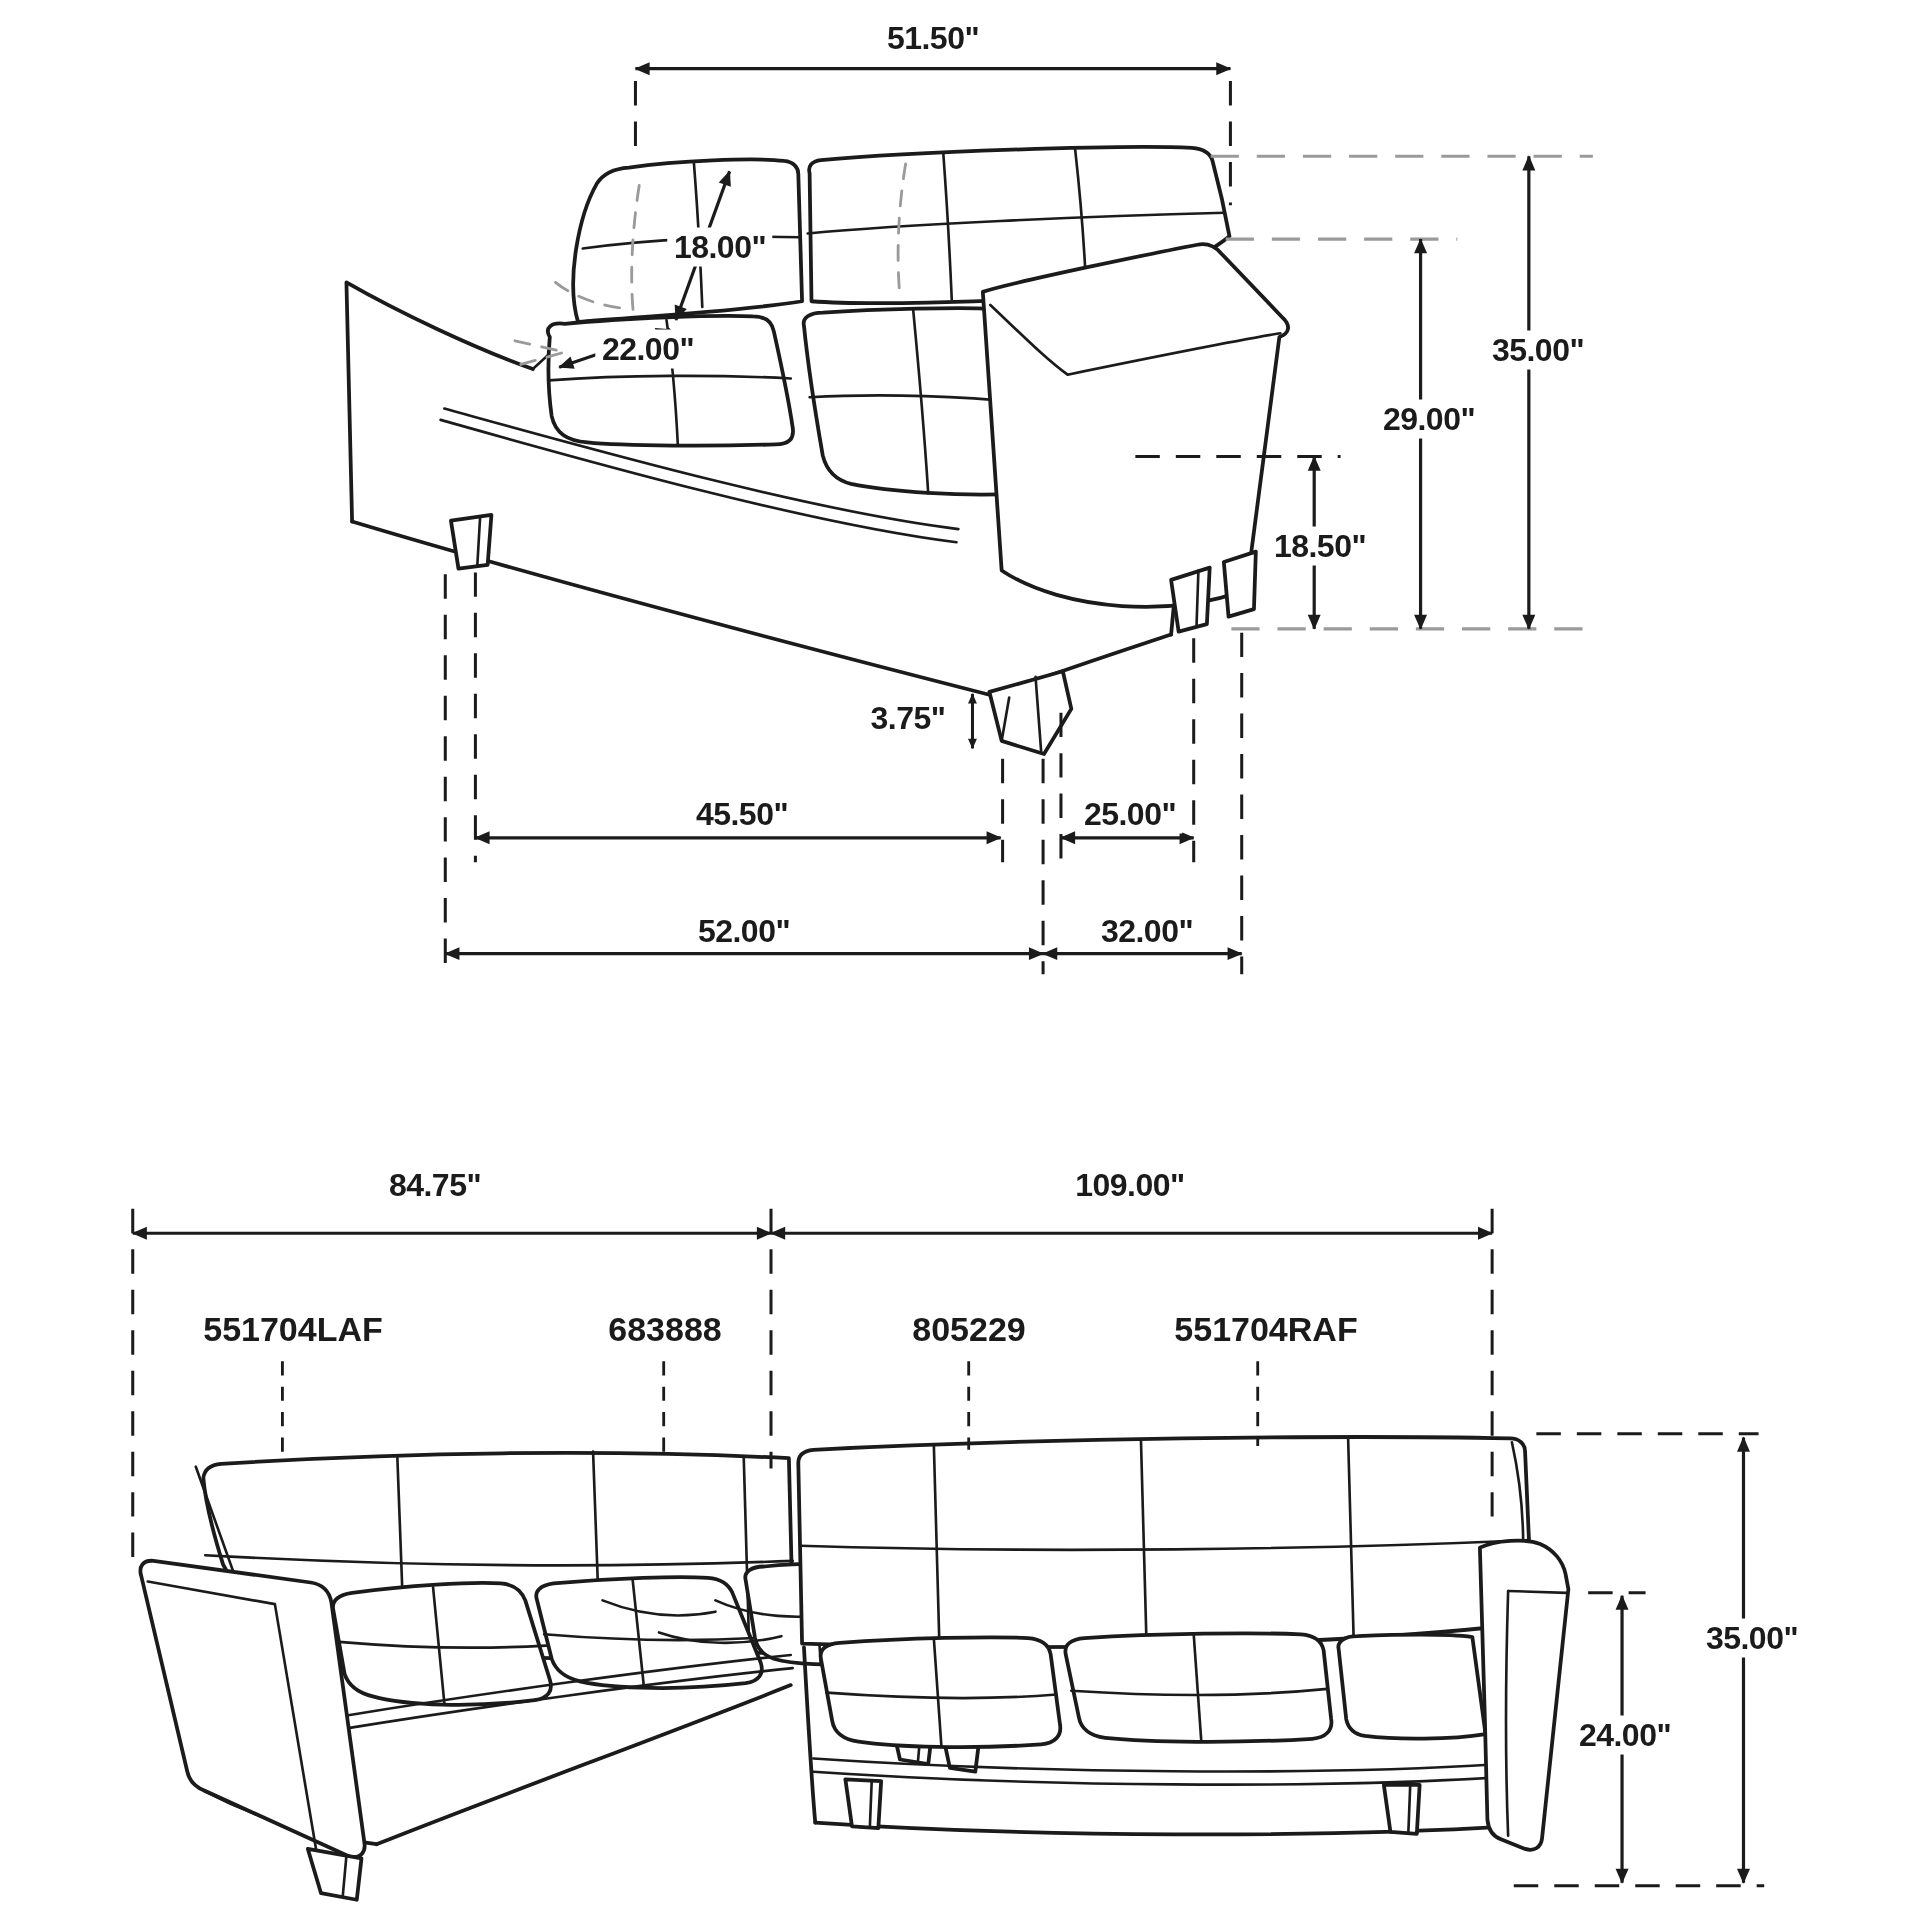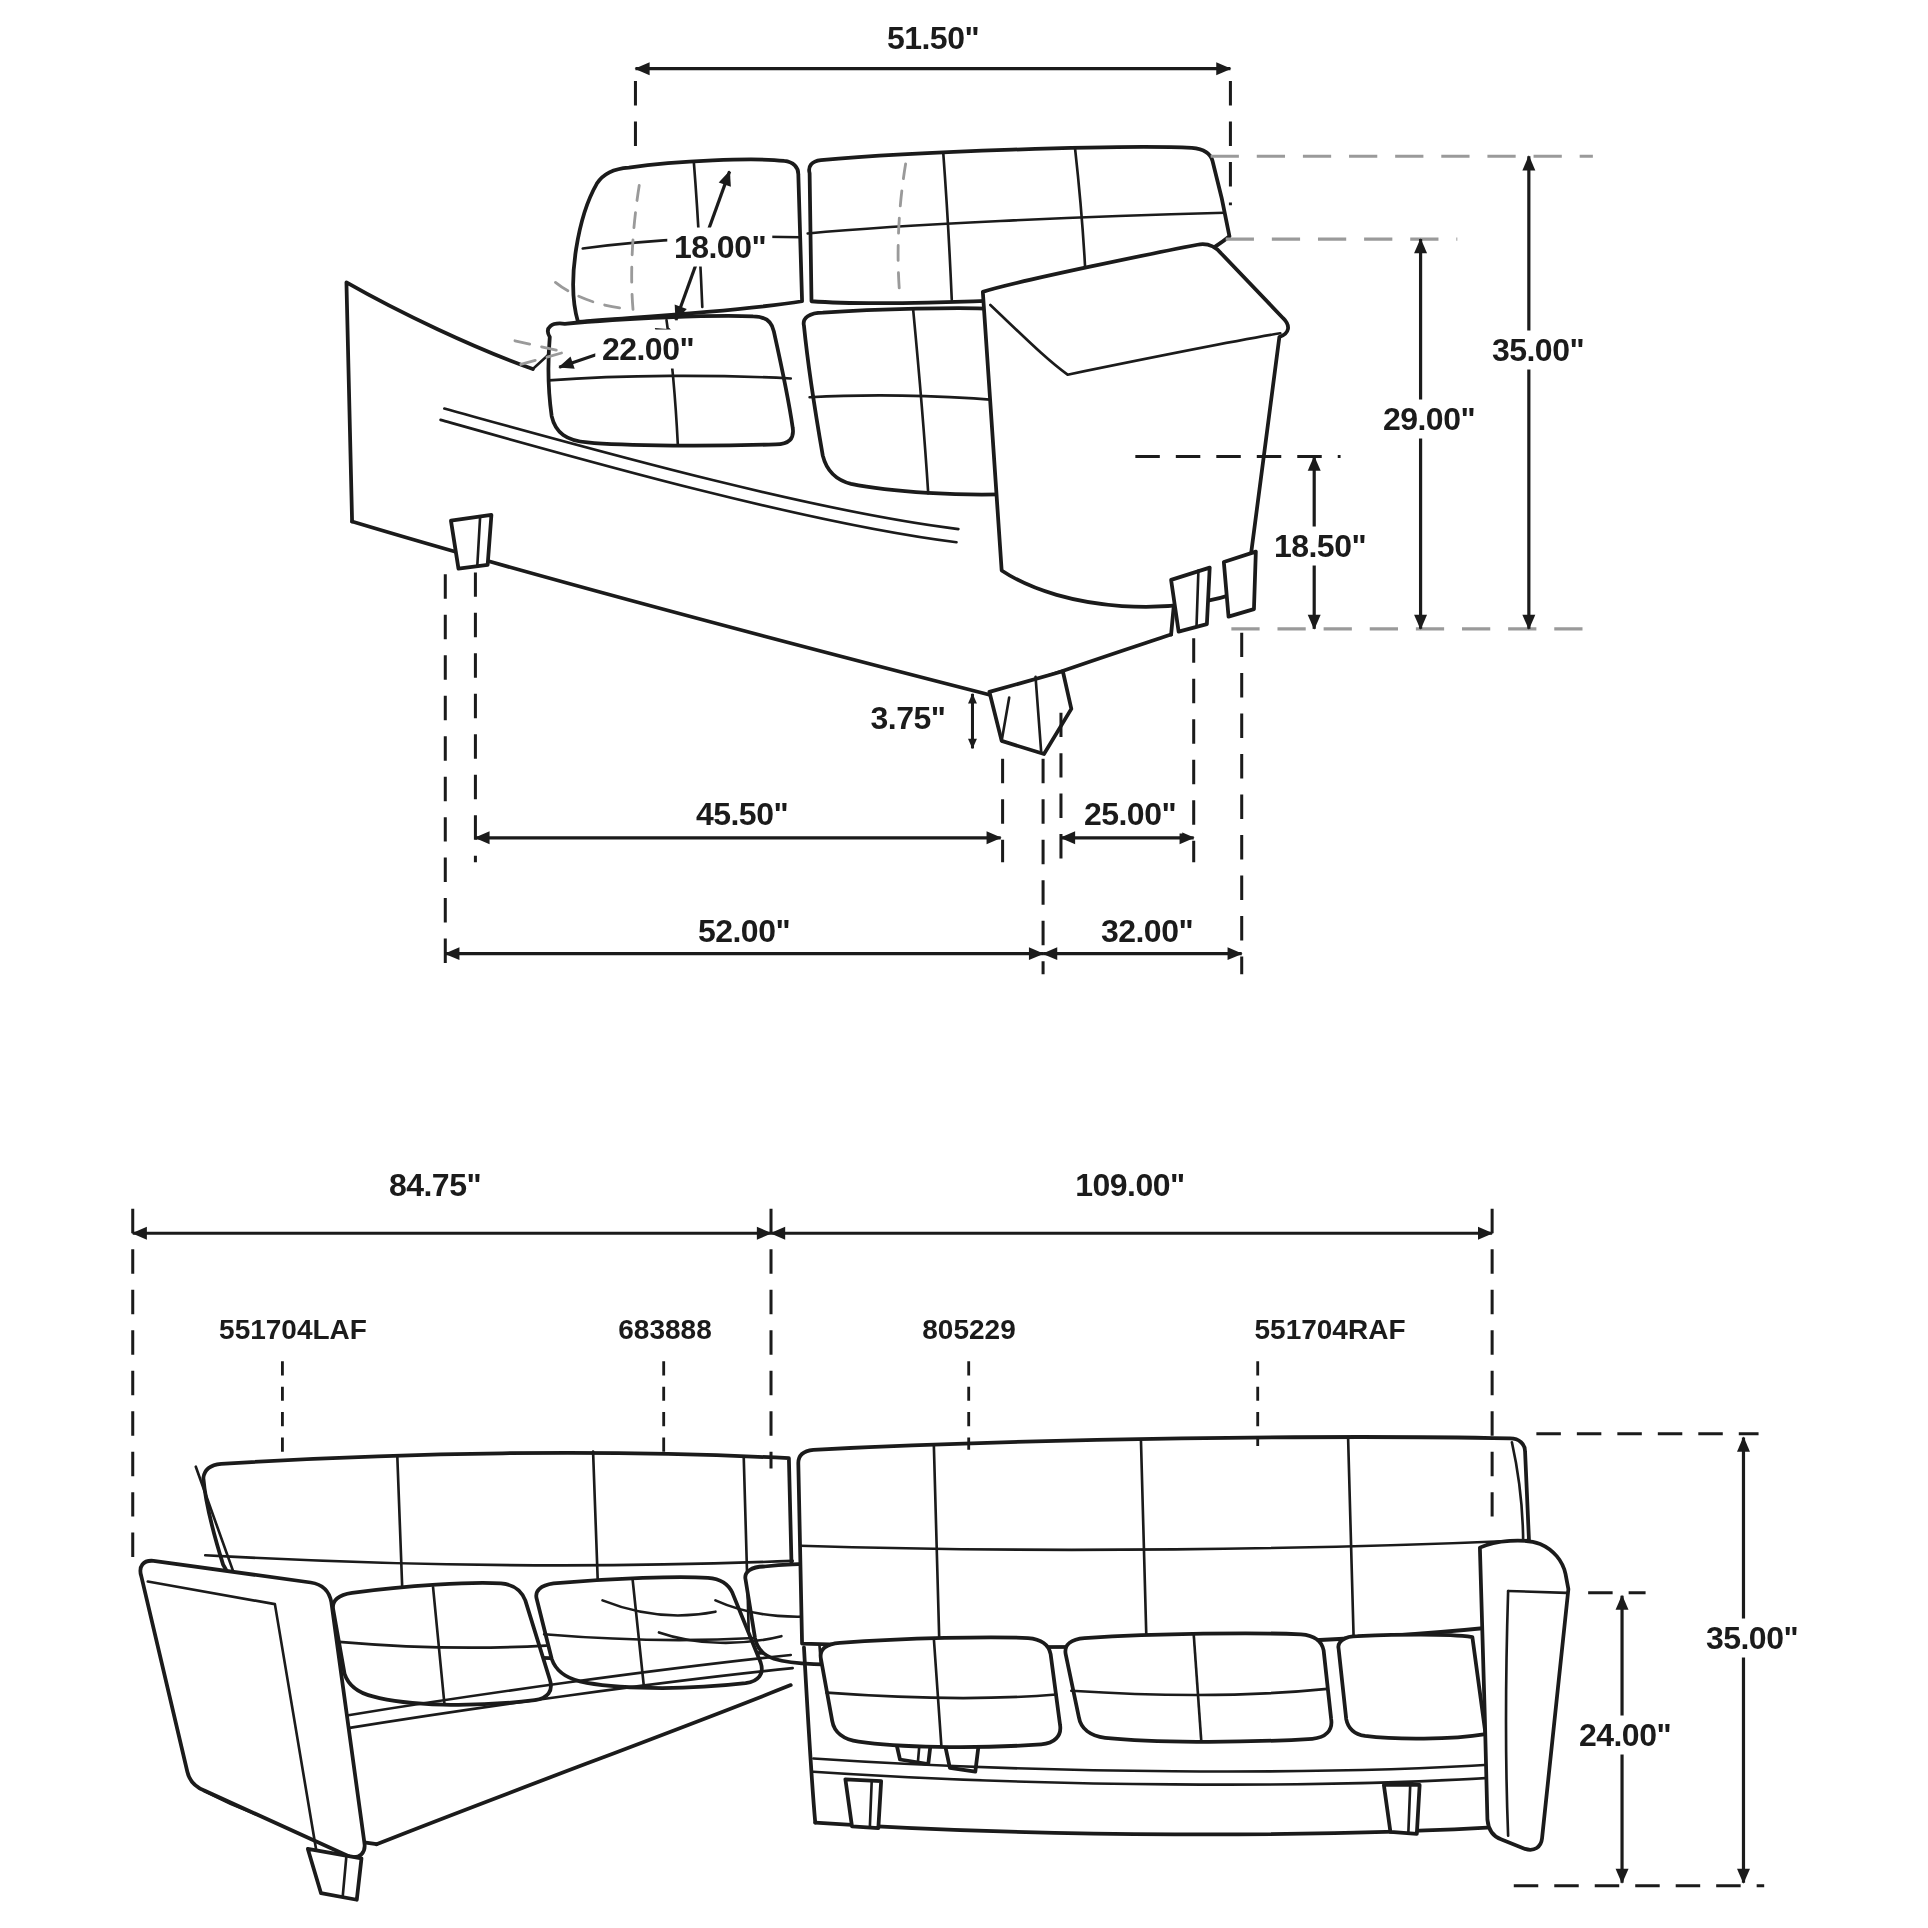--- a/index.html
+++ b/index.html
@@ -5,21 +5,21 @@
   html,body{margin:0;padding:0;background:#fff;}
   body{width:1928px;height:1928px;overflow:hidden;font-family:"Liberation Sans",sans-serif;}
   .stage{position:relative;width:1928px;height:1928px;background:#ffffff;}
   .stage svg{position:absolute;left:0;top:0;}
   .lbl{
     position:absolute;transform:translate(-50%,-50%);
     font:700 32px/1.1 "Liberation Sans",sans-serif;
     color:#1b1b1b;background:#ffffff;padding:1.9px 6.6px;white-space:nowrap;
     letter-spacing:-0.5px;text-align:center;
   }
-  .part{font-size:28px;letter-spacing:0;}
+  .part{font-size:34px;letter-spacing:0;}
   
   .ln   {fill:none;stroke:#1b1b1b;stroke-width:4;stroke-linecap:round;stroke-linejoin:round;}
   .ln2  {fill:none;stroke:#1b1b1b;stroke-width:2.8;stroke-linecap:round;stroke-linejoin:round;}
   .fw   {fill:#ffffff;stroke:#1b1b1b;stroke-width:4;stroke-linecap:round;stroke-linejoin:round;}
   .dim  {fill:none;stroke:#1b1b1b;stroke-width:3.4;marker-start:url(#ah);marker-end:url(#ah);}
   .dims {fill:none;stroke:#1b1b1b;stroke-width:3.2;marker-start:url(#ahs);marker-end:url(#ahs);}
   .bd   {fill:none;stroke:#1b1b1b;stroke-width:3.2;stroke-dasharray:26 17;}
   .bd2  {fill:none;stroke:#1b1b1b;stroke-width:3;stroke-dasharray:15 12;}
   .gd   {fill:none;stroke:#9a9a9a;stroke-width:3.4;stroke-dasharray:30 19;}
   .gh   {fill:none;stroke:#9a9a9a;stroke-width:3;stroke-dasharray:16 13;stroke-linecap:round;}
@@ -245,19 +245,19 @@
   <div class="lbl" style="left:1130px;top:814px">25.00"</div>
   <div class="lbl" style="left:744px;top:931px">52.00"</div>
   <div class="lbl" style="left:1147px;top:931px">32.00"</div>
 
   <div class="lbl" style="left:435px;top:1185px">84.75"</div>
   <div class="lbl" style="left:1130px;top:1185px">109.00"</div>
 
   <div class="lbl part" style="left:293px;top:1330px">551704LAF</div>
   <div class="lbl part" style="left:665px;top:1330px">683888</div>
   <div class="lbl part" style="left:969px;top:1330px">805229</div>
-  <div class="lbl part" style="left:1330px;top:1330px">551704RAF</div>
+  <div class="lbl part" style="left:1266px;top:1330px">551704RAF</div>
 
   <div class="lbl" style="left:1752px;top:1638px">35.00"</div>
   <div class="lbl" style="left:1625px;top:1735px">24.00"</div>
 
 </div>
 
 
 </body></html>

